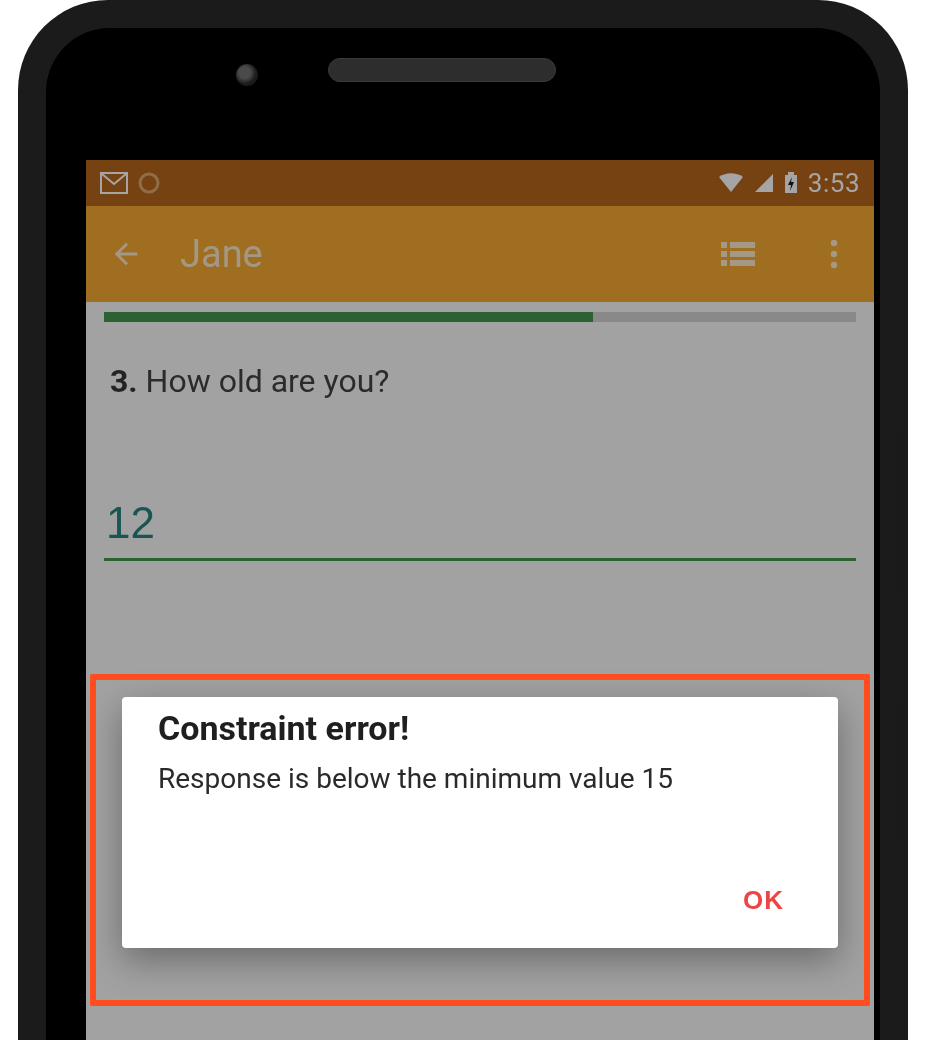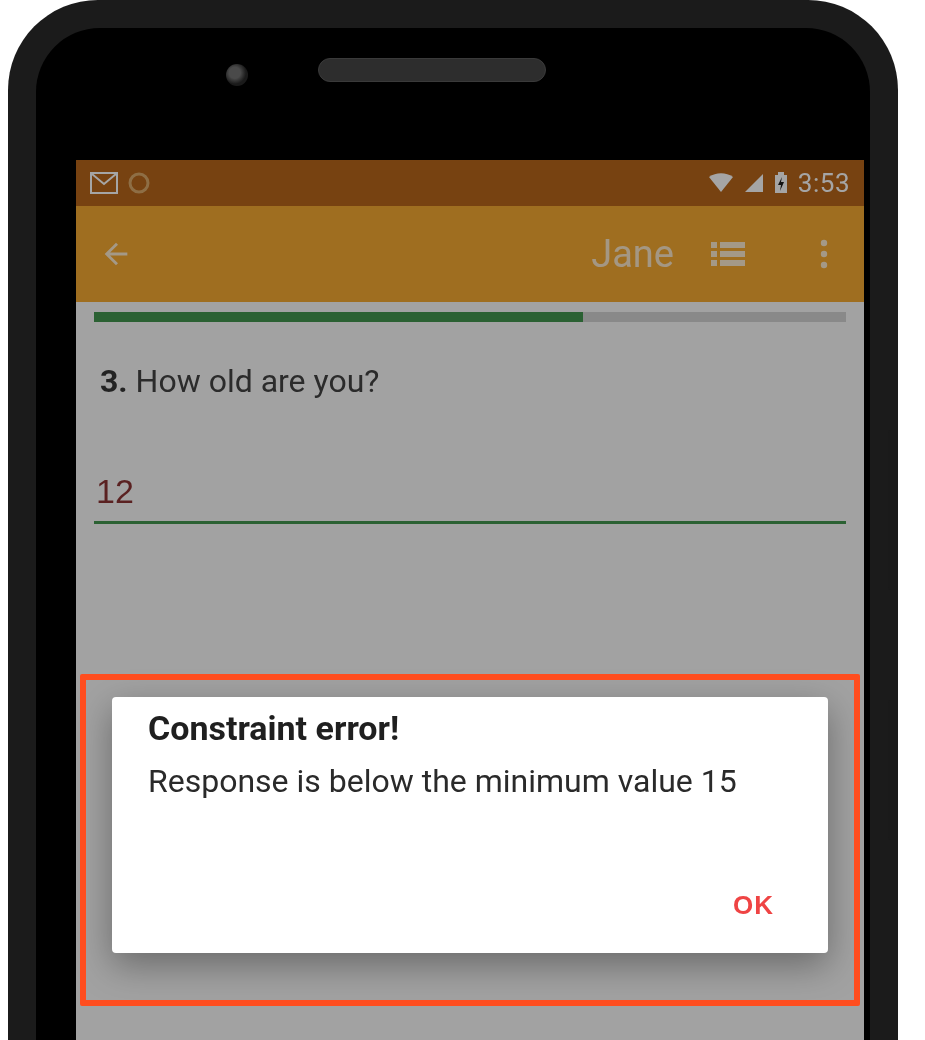--- a/index.html
+++ b/index.html
@@ -1,20 +1,20 @@
 <!DOCTYPE html>
 <html><head>
 <meta charset="utf-8">
 <style>
   * { box-sizing: border-box; margin: 0; padding: 0; }
   html, body { width: 925px; height: 1040px; background: #ffffff; font-family: Roboto, "Helvetica Neue", Arial, sans-serif; }
 
   .device {
     position: absolute;
-    left: 8px;
+    left: 18px;
     top: 0;
     width: 890px;
     height: 1040px;
     background: #1b1b1b;
     border-radius: 90px 90px 0 0;
     overflow: hidden;
   }
   .device-inner {
     position: absolute;
     left: 28px;
@@ -76,21 +76,20 @@
 
   
   .appbar {
     height: 96px;
     background: #f5a01a;
     display: flex;
     align-items: center;
     padding: 0 20px;
     gap: 34px;
     color: rgba(255,255,255,0.75);
-    text-align: right;
   }
   .appbar .title {
     flex: 1;
     font-size: 38px;
     font-weight: 400;
     color: rgba(255,255,255,0.75);
   }
   .appbar .icbtn {
     width: 40px; height: 40px;
     display: inline-flex; align-items: center; justify-content: center;
@@ -118,25 +117,25 @@
 
   .question {
     margin-top: 40px;
     font-size: 32px;
     color: #2e2e2e;
     padding-left: 6px;
   }
   .question .qnum { font-weight: 700; color: #1f1f1f; }
 
   .answer-field {
-    margin-top: 66px;
+    margin-top: 92px;
     border: none;
     border-bottom: 3px solid #2e8b3b;
-    font-size: 34px;
-    color: #7f1d1d;
+    font-size: 44px;
+    color: #0f766e;
     padding: 6px 2px 10px 2px;
     width: 100%;
     background: transparent;
     outline: none;
   }
 
   
   .scrim {
     position: absolute;
     inset: 0;
@@ -165,21 +164,21 @@
     box-shadow: 0 12px 36px rgba(0,0,0,0.35);
     padding: 11px 36px 20px 36px;
   }
   .dialog h2 {
     font-size: 34px;
     font-weight: 700;
     color: #1f1f1f;
     margin-bottom: 14px;
   }
   .dialog p {
-    font-size: 32px;
+    font-size: 28px;
     color: #2a2a2a;
   }
   .dialog .actions {
     display: flex;
     justify-content: flex-end;
     margin-top: 78px;
   }
   .dialog .ok-btn {
     font-size: 26px;
     font-weight: 700;

